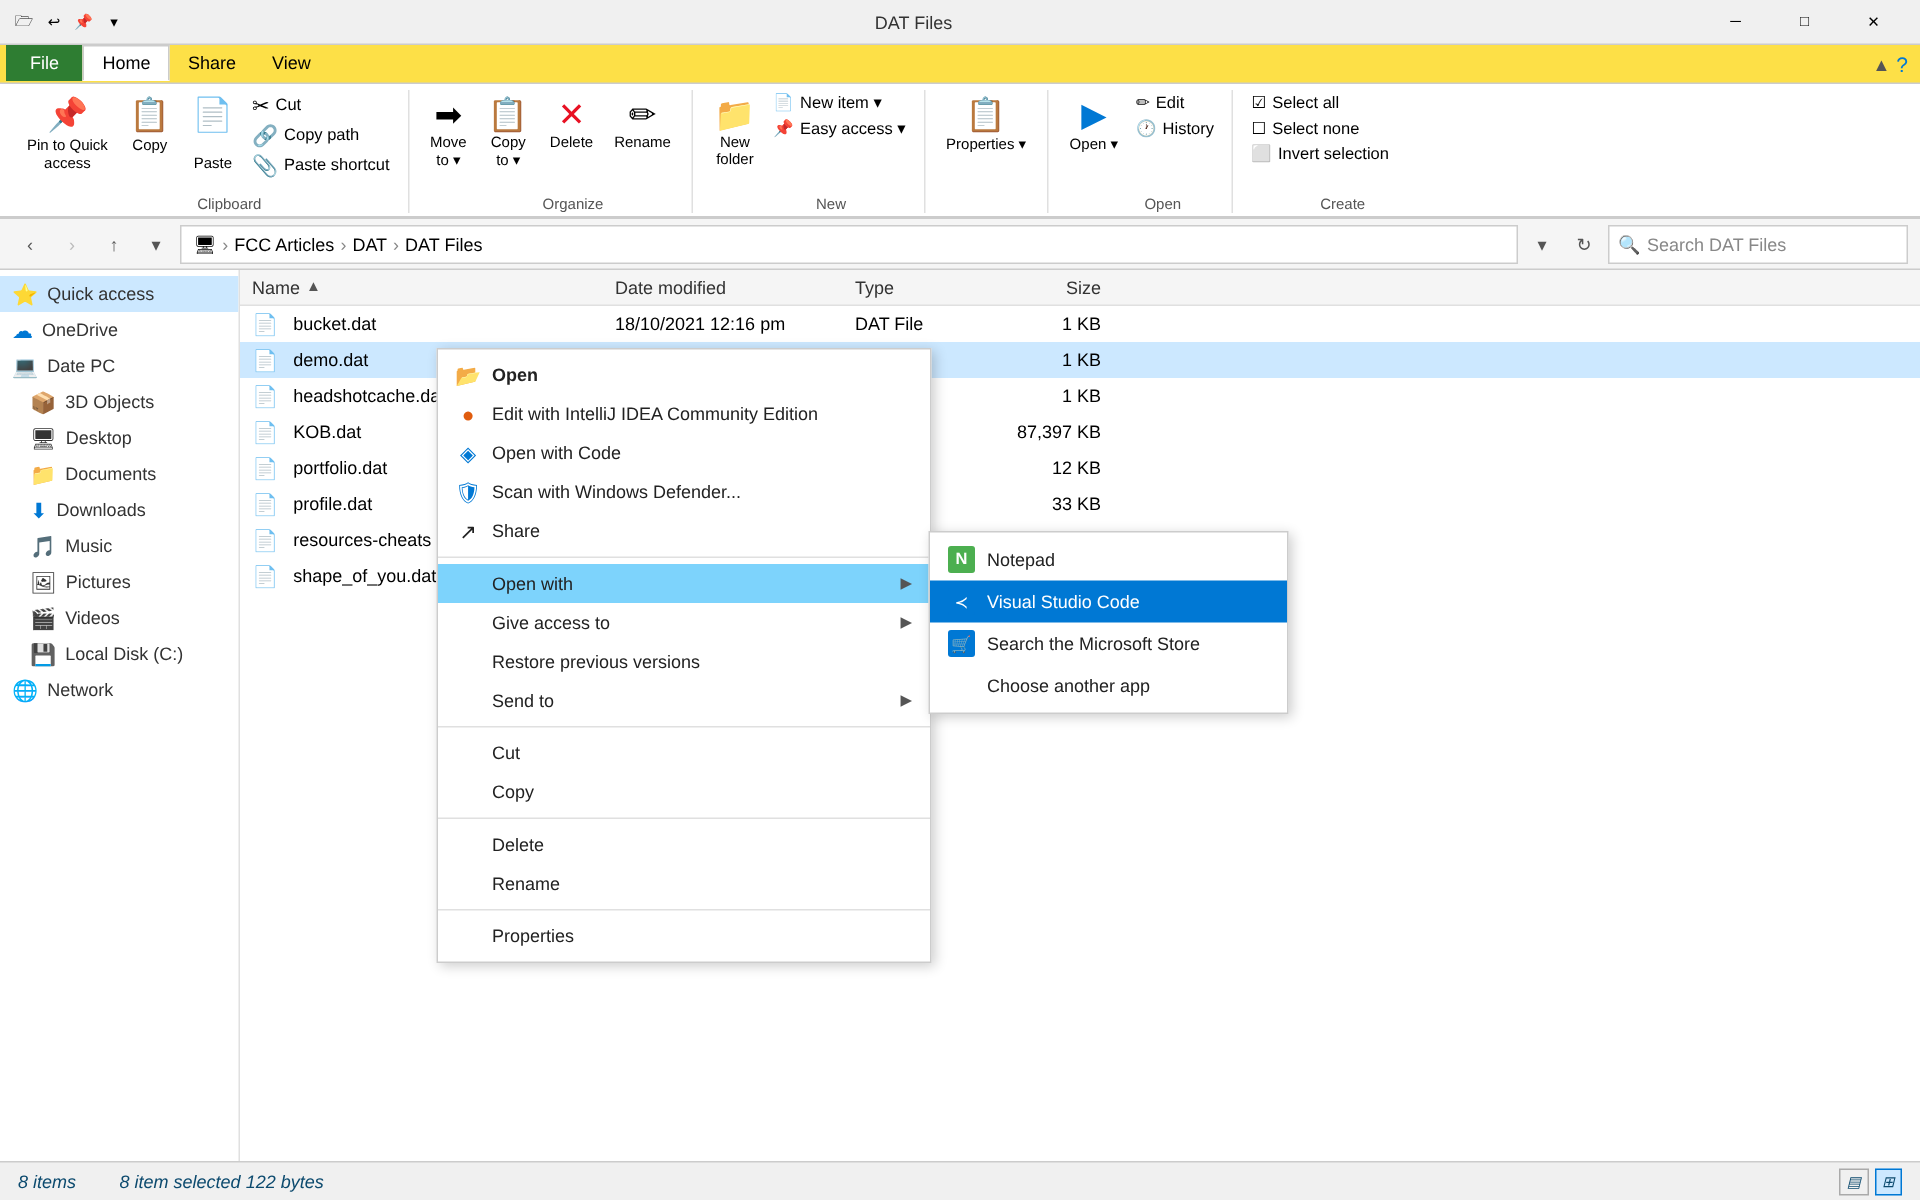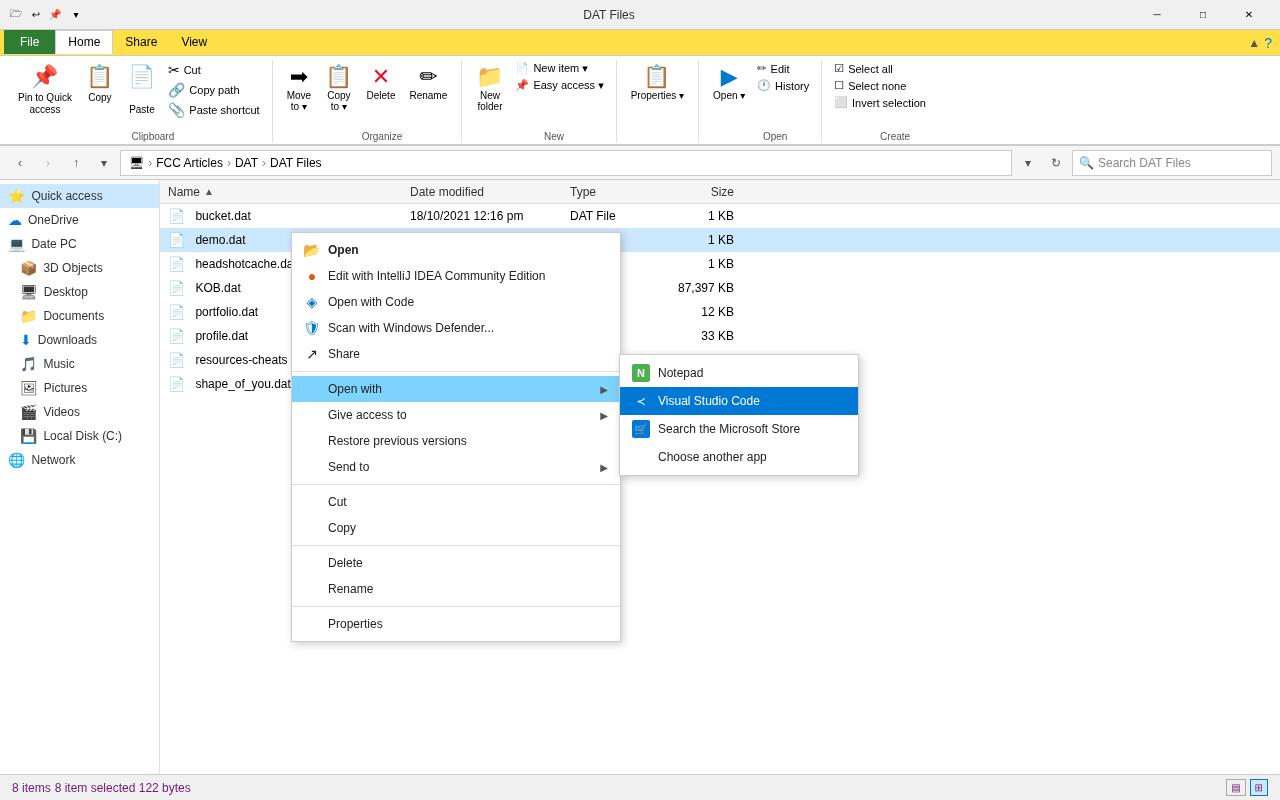--- a/index.html
+++ b/index.html
@@ -222,22 +222,23 @@
 
     
     .status-bar {
       height: 26px;
       background: #f0f0f0;
       border-top: 1px solid #ccc;
       display: flex;
       align-items: center;
       padding: 0 12px;
       font-size: 12px;
-      color: #701a75;
-      gap: 4px;
+      color: #0c4a6e;
+      gap: 29px;
+      font-style: italic;
     }
 
     
     .context-menu {
       position: absolute;
       top: 232px;
       left: 291px;
       background: white;
       border: 1px solid #ccc;
       box-shadow: 2px 2px 8px rgba(0,0,0,0.2);

